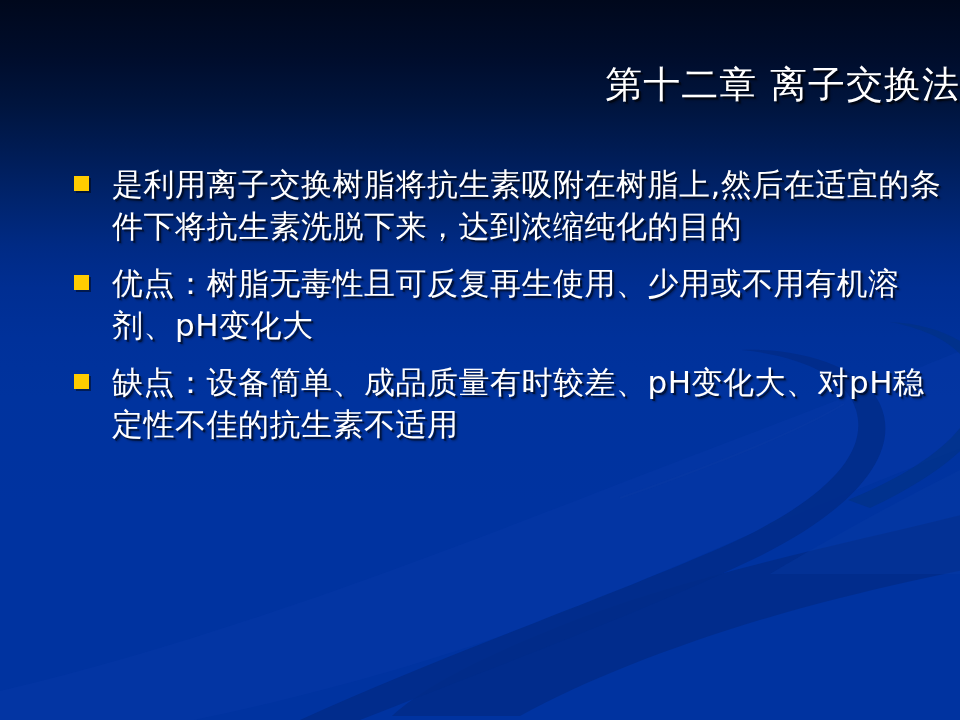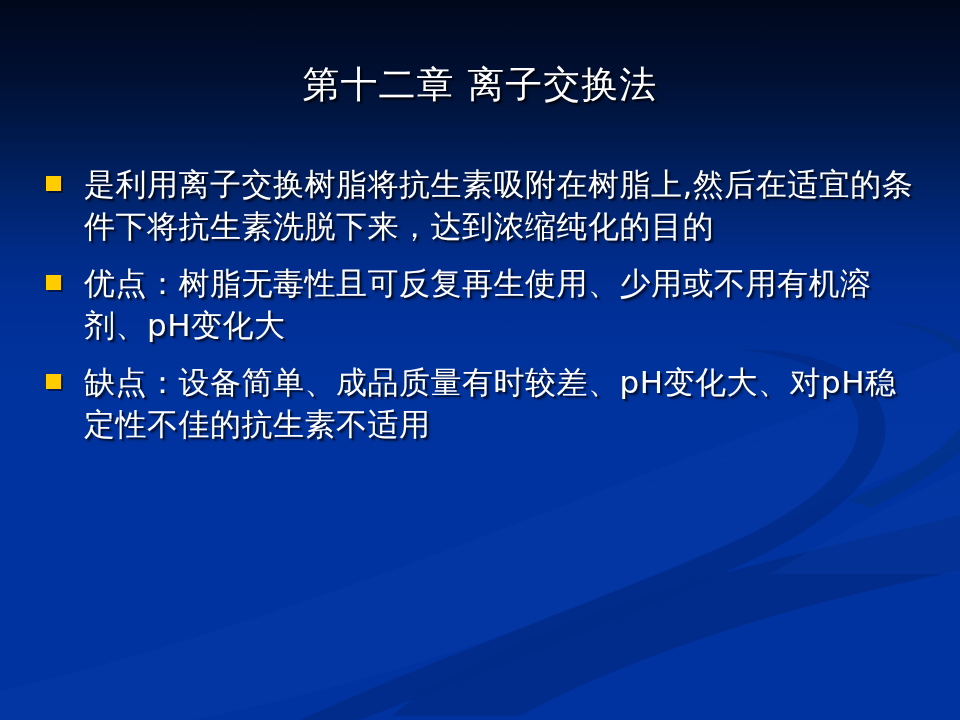--- a/index.html
+++ b/index.html
@@ -37,34 +37,34 @@
     height: 720px;
     pointer-events: none;
   }
 
   
   #title {
     position: absolute;
     left: 0;
     top: 62px;
     width: 960px;
-    text-align: center;
+    text-align: right;
     color: #ffffff;
     font-size: 37px;
     line-height: 1.25;
     font-weight: 400;
     letter-spacing: 1px;
     white-space: nowrap;
     text-shadow: 2px 2px 0 rgba(0,0,0,0.55), 3px 3px 2px rgba(0,0,0,0.35);
   }
 
   
   #body {
     position: absolute;
-    left: 40px;
+    left: 68px;
     top: 163px;
     width: 876px;
   }
   .bullet-row {
     position: relative;
     padding-left: 44px;
     margin-bottom: 14px;
   }
   .bullet-marker {
     position: absolute;

